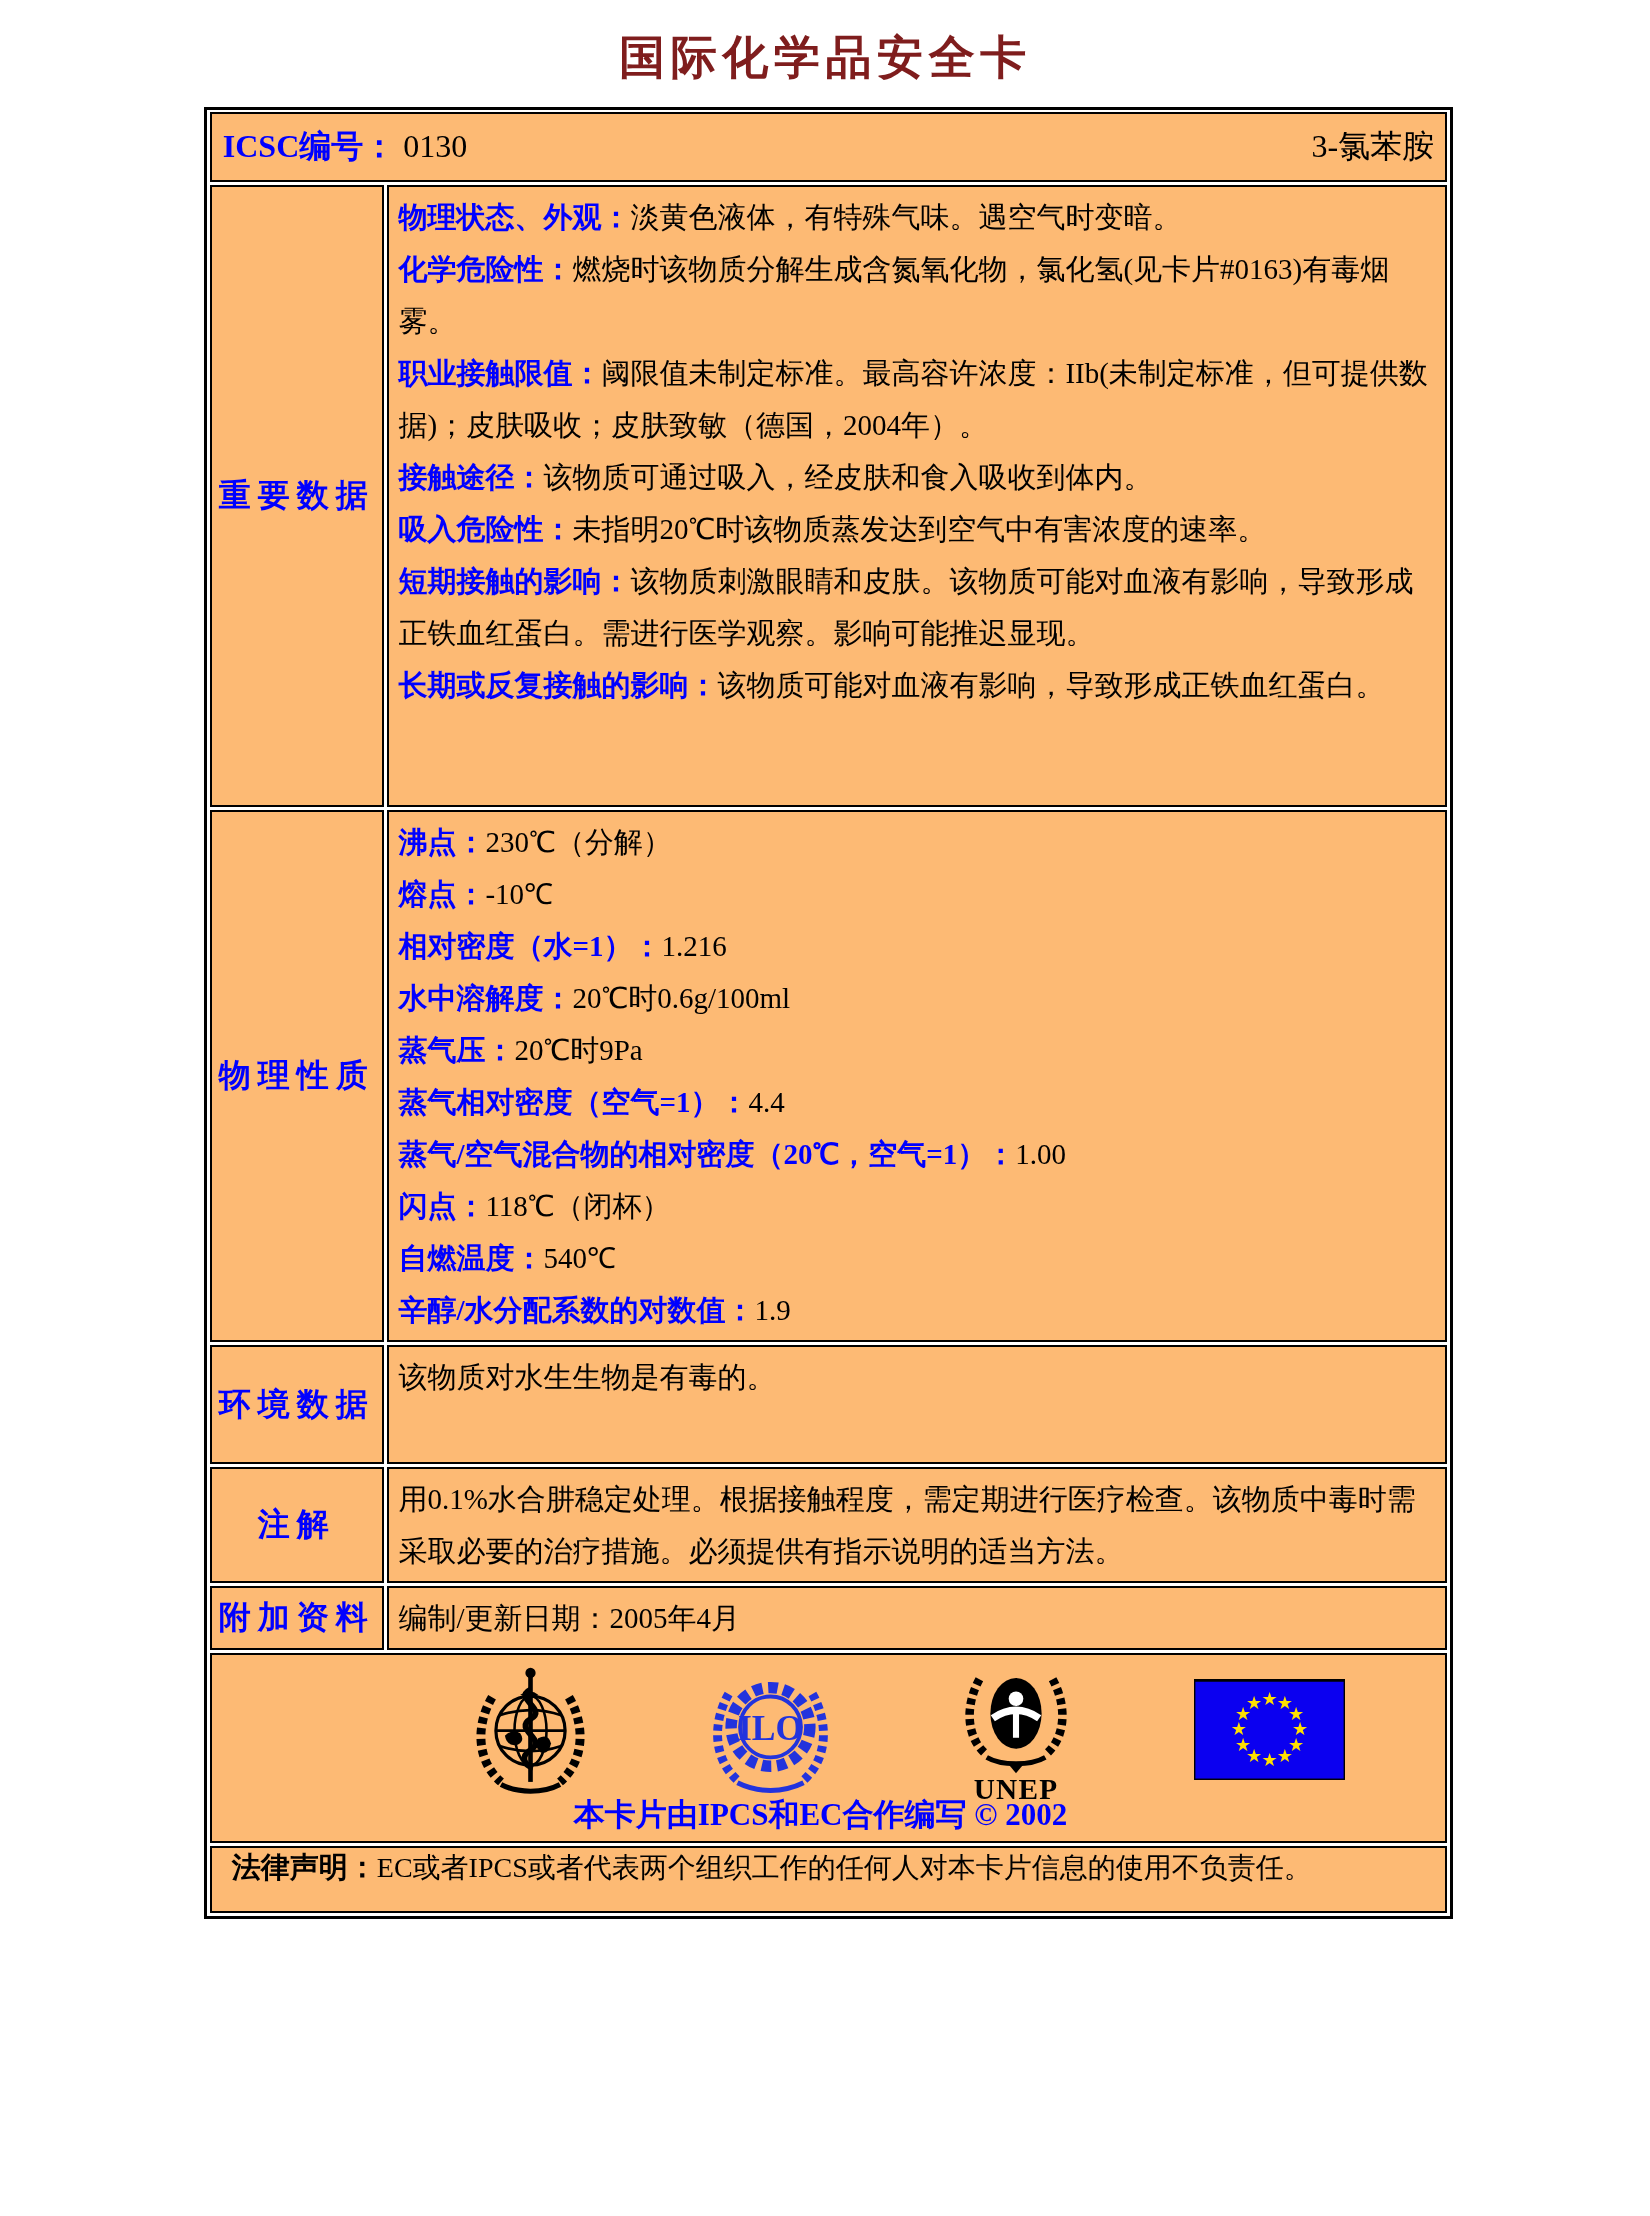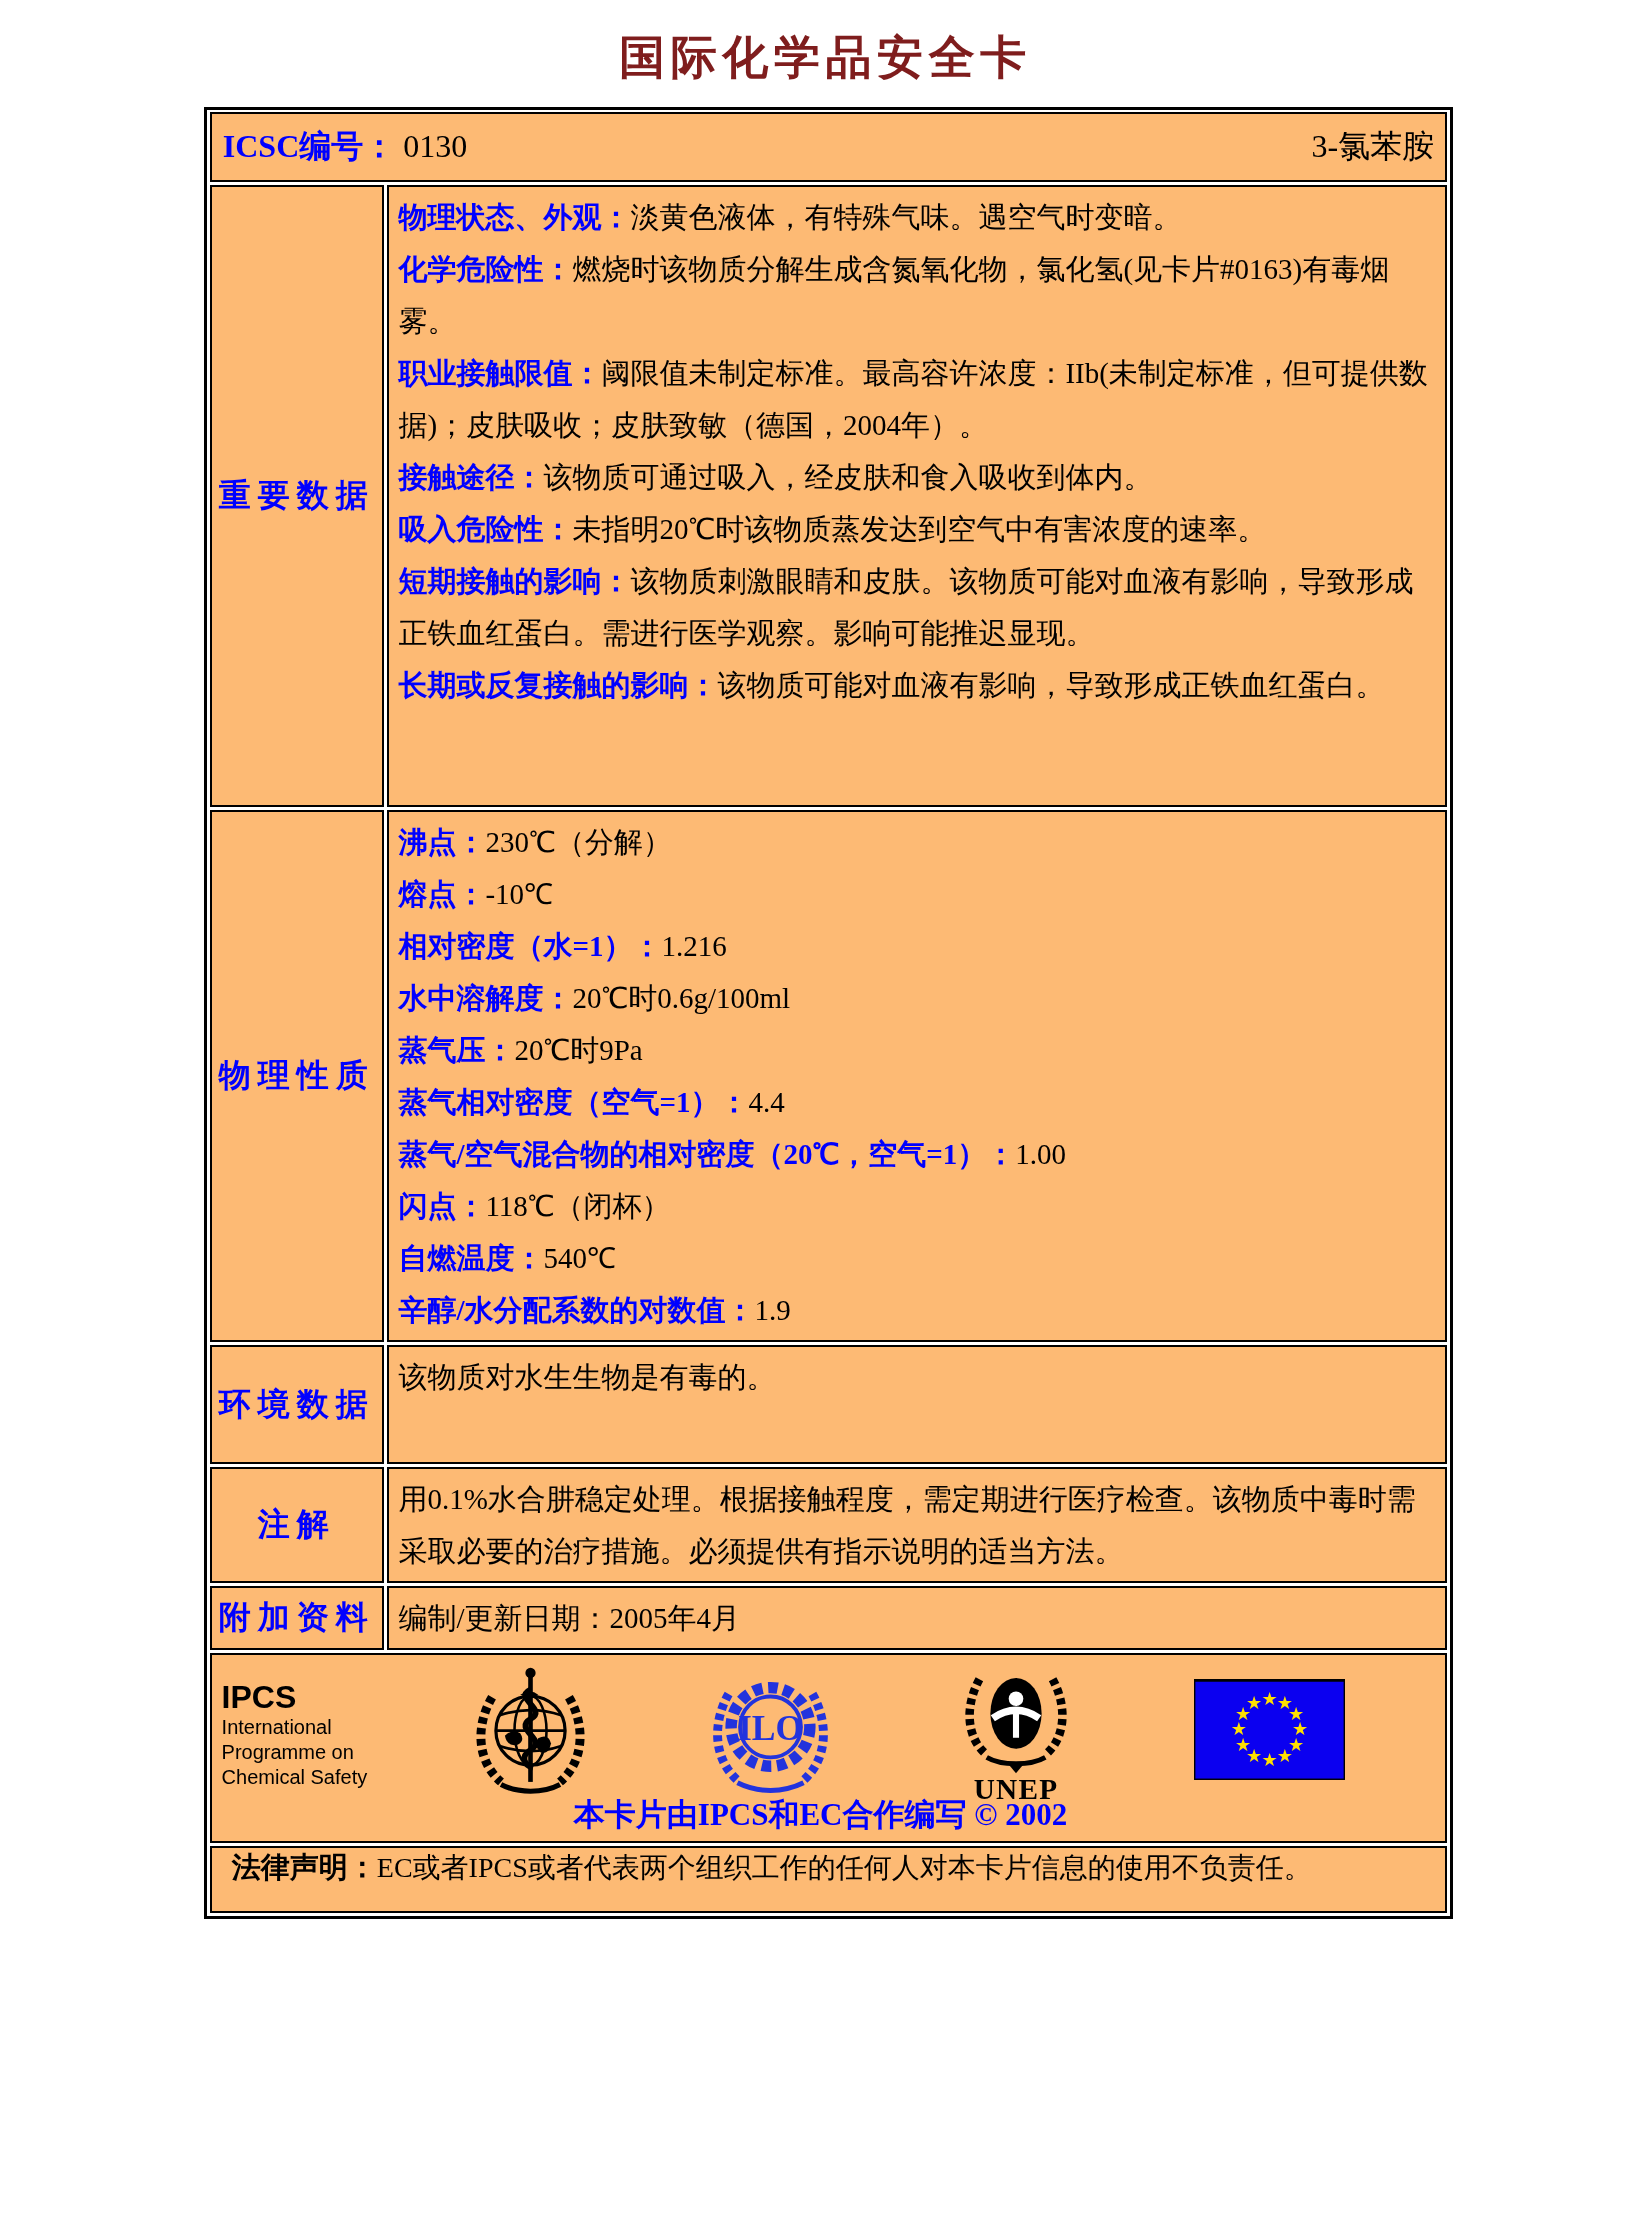--- a/index.html
+++ b/index.html
@@ -138,26 +138,20 @@
   <div class="row">
     <div class="cell label-cell mh-additional">附加资料</div>
     <div class="cell content-cell mh-additional">
       <p class="entry">编制/更新日期：2005年4月</p>
     </div>
   </div>
 
   <div class="row">
     <div class="cell full-cell logos-cell">
 
-      <div class="ipcs-block">
-        <div class="ipcs-name">IPCS</div>
-        <div class="ipcs-line">International</div>
-        <div class="ipcs-line">Programme on</div>
-        <div class="ipcs-line">Chemical Safety</div>
-      </div>
 
       <svg class="logo logo-who" width="129" height="132" viewBox="0 0 100 103">
         <path d="M20,26 C7,48 8,76 27,92" fill="none" stroke="#000" stroke-width="7" stroke-dasharray="5 3.5"></path>
         <path d="M80,26 C93,48 92,76 73,92" fill="none" stroke="#000" stroke-width="7" stroke-dasharray="5 3.5"></path>
         <path d="M27,94 C40,101 60,101 73,94" fill="none" stroke="#000" stroke-width="4"></path>
         <circle cx="50" cy="52" r="27" fill="none" stroke="#000" stroke-width="2.5"></circle>
         <ellipse cx="50" cy="52" rx="12.5" ry="27" fill="none" stroke="#000" stroke-width="2"></ellipse>
         <line x1="23" y1="52" x2="77" y2="52" stroke="#000" stroke-width="2"></line>
         <path d="M26,40 Q50,32 74,40" fill="none" stroke="#000" stroke-width="2"></path>
         <path d="M26,64 Q50,72 74,64" fill="none" stroke="#000" stroke-width="2"></path>

